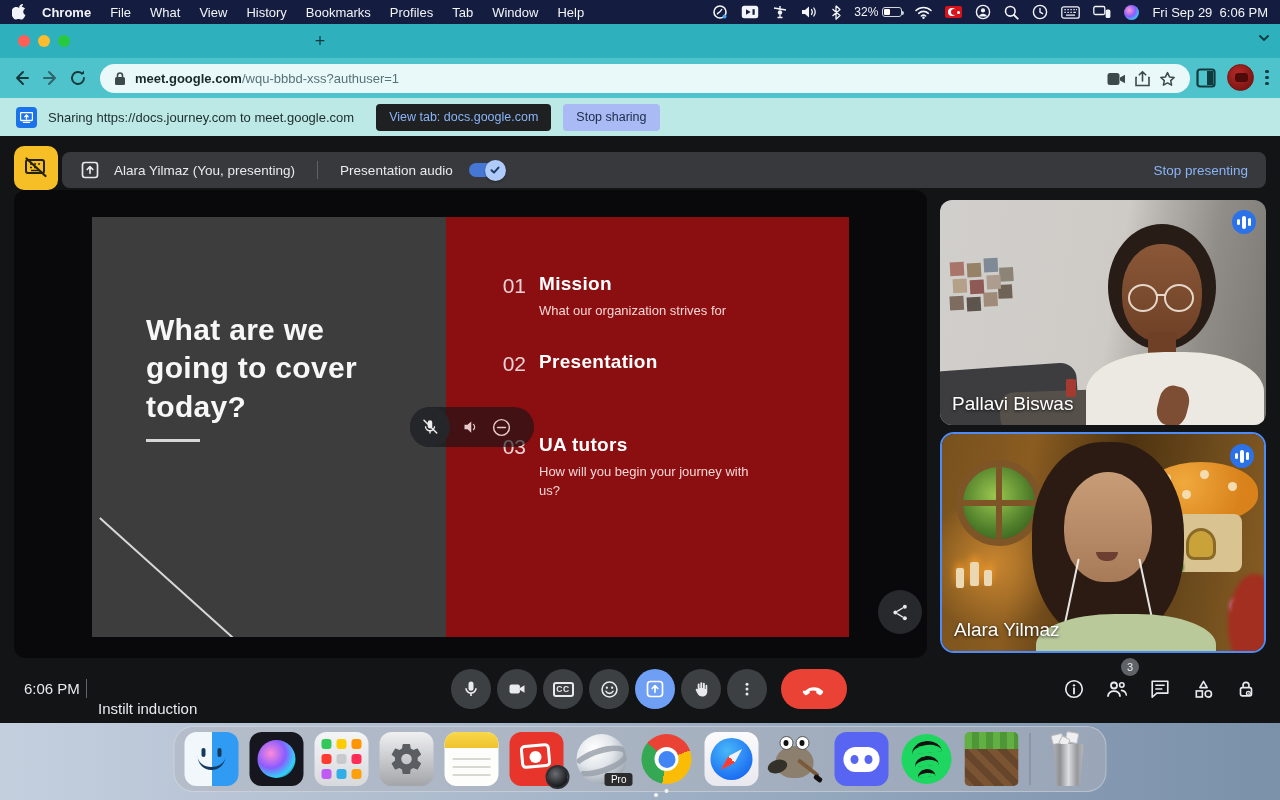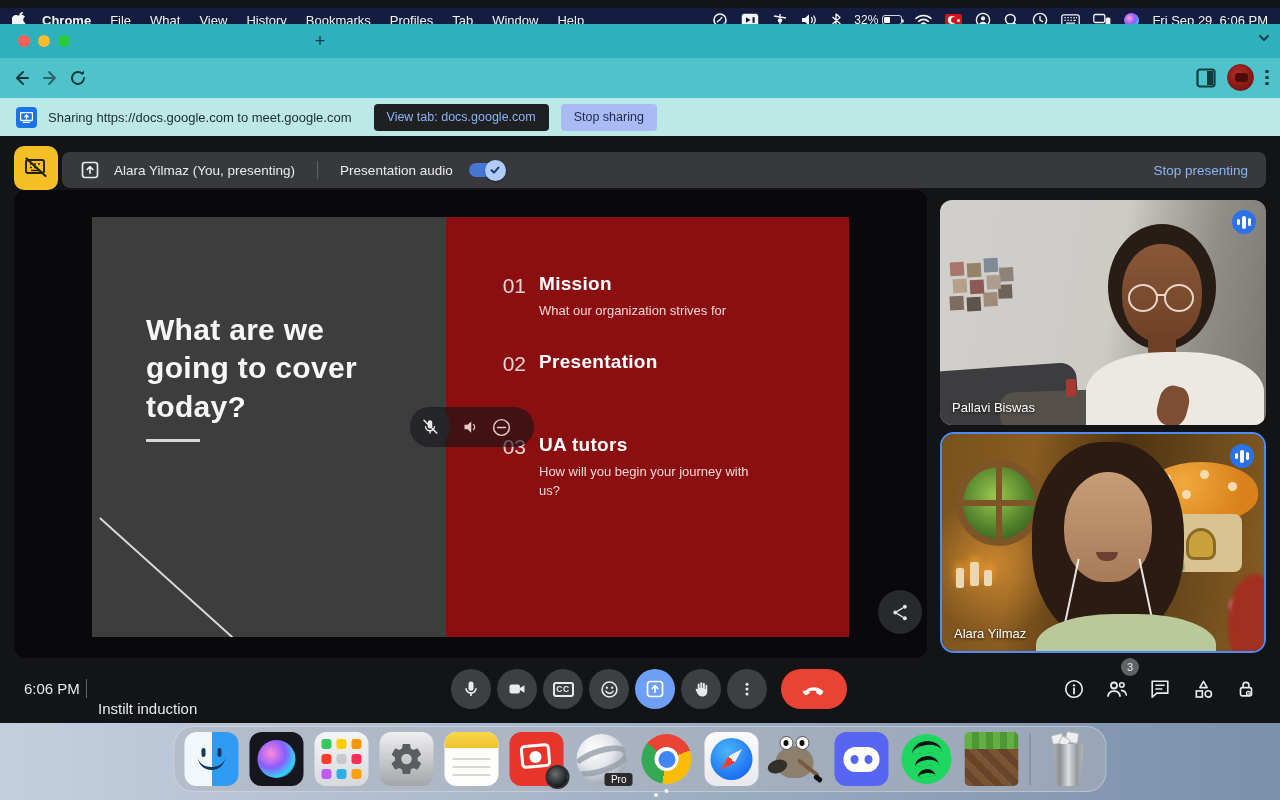--- a/index.html
+++ b/index.html
@@ -2,21 +2,21 @@
 <html><head>
 <meta charset="utf-8">
 <style>
   * { margin:0; padding:0; box-sizing:border-box; }
   html,body { width:1280px; height:800px; background:#000; }
   body { font-family:"Liberation Sans", sans-serif; }
   #screen { position:relative; width:1280px; height:800px; overflow:hidden; background:#131416; }
   svg { display:block; }
 
   
-  #menubar { position:absolute; left:0; top:8px; width:1280px; height:24px; background:#141d3f;
+  #menubar { position:absolute; left:0; top:0; width:1280px; height:24px; background:#141d3f;
     display:flex; align-items:center; color:#f2f4f8; font-size:13px; padding:0 12px; }
   #menubar .mitem { margin-right:19px; cursor:default; }
   #menubar .mitem.bold { font-weight:bold; }
   #mb-right { margin-left:auto; display:flex; align-items:center; gap:13px; }
   #mb-right .sic { display:flex; align-items:center; }
   .battery-wrap { display:flex; align-items:center; gap:4px; }
   .batt-shape { width:20px; height:10px; border:1px solid #cfd4df; border-radius:3px; position:relative; }
   .batt-fill { position:absolute; left:1px; top:1px; width:6px; height:6px; background:#fff; border-radius:1px; }
   .batt-nub { position:absolute; right:-3px; top:2.5px; width:2px; height:4px; background:#cfd4df; border-radius:0 2px 2px 0; }
   .flag { width:17px; height:12px; background:#d8121c; border-radius:2px; position:relative; }
@@ -99,21 +99,21 @@
     background:rgba(20,20,22,.62); display:flex; align-items:center; }
   #ovl-mic { width:40px; height:40px; border-radius:50%; background:rgba(38,39,42,.92); display:flex; align-items:center; justify-content:center; }
   #ovl-pill .oic { margin-left:11px; }
   #stage-share { position:absolute; left:864px; top:400px; width:44px; height:44px; border-radius:50%; background:#28292c;
     display:flex; align-items:center; justify-content:center; }
 
   
   .tile { position:absolute; left:940px; width:326px; border-radius:12px; overflow:hidden; background:#1d1e21; }
   #tile1 { top:200px; height:225px; }
   #tile2 { top:432px; height:221px; border:2.5px solid #4e8bf6; border-radius:14px; }
-  .tile-name { position:absolute; left:12px; bottom:10px; color:#fff; font-size:13px; text-shadow:0 1px 3px rgba(0,0,0,.8); z-index:5; }
+  .tile-name { position:absolute; left:12px; bottom:10px; color:#fff; font-size:19px; text-shadow:0 1px 3px rgba(0,0,0,.8); z-index:5; }
   .audio-dot { position:absolute; right:10px; top:10px; width:24px; height:24px; border-radius:50%; background:#2b72e8;
     display:flex; align-items:center; justify-content:center; gap:2px; z-index:5; }
   .audio-dot i { width:3.5px; background:#fff; border-radius:2px; }
 
   
   #t1-bg { position:absolute; inset:0; background:linear-gradient(100deg,#d1cfcb 0%,#cecbc7 52%,#b4b1ac 62%,#908d88 78%,#7a7772 100%); }
   #t1-collage { position:absolute; left:10px; top:62px; width:14px; height:14px; background:#a9756a; transform:rotate(-3deg);
     box-shadow:17px 2px #958267, 34px -2px #7e8a96, 2px 17px #b5a08a, 19px 19px #8f5a55, 36px 15px #ad9d8e,
                -2px 34px #7d6c5f, 15px 36px #5d544e, 32px 32px #a08b79, 49px 8px #8d8478, 47px 25px #6f6257; }
   #t1-bed { position:absolute; left:-12px; bottom:-10px; width:150px; height:68px; background:#3d3c3e; border-radius:16px; transform:rotate(-4deg); }
@@ -361,20 +361,42 @@
           <path d="M8 3l6 6-6 6M14 9H3" stroke="#2e6468" stroke-width="1.9" fill="none" stroke-linecap="round" stroke-linejoin="round"></path>
         </svg>
     </span>
     <span class="navbtn">
       <svg width="18" height="18" viewBox="0 0 18 18">
           <path d="M15 9a6 6 0 1 1-1.8-4.3" stroke="#16383b" stroke-width="1.9" fill="none" stroke-linecap="round"></path>
           <path d="M15 1.5V5h-3.5z" fill="#16383b"></path>
         </svg>
     </span>
 
+    <div id="omnibox">
+      <svg width="12" height="15" viewBox="0 0 12 15">
+          <rect x="1" y="6" width="10" height="8" rx="1.5" fill="#3c4a4b"></rect>
+          <path d="M3.5 6V4.5a2.5 2.5 0 0 1 5 0V6" stroke="#3c4a4b" stroke-width="1.6" fill="none"></path>
+        </svg>
+      <span style="display:flex">
+          <span id="url-host">meet.google.com</span>
+          <span id="url-path">/wqu-bbbd-xss?authuser=1</span>
+        </span>
+      <span id="omni-spacer"></span>
+      <svg width="19" height="14" viewBox="0 0 19 14">
+          <rect x="0.5" y="1" width="12" height="12" rx="2.5" fill="#3c4a4b"></rect>
+          <path d="M13 5.5 18 2.8v8.4L13 8.5z" fill="#3c4a4b"></path>
+        </svg>
+      <svg width="15" height="17" viewBox="0 0 15 17">
+          <path d="M7.5 1v9M4.3 3.8 7.5 0.7l3.2 3.1" stroke="#3c4a4b" stroke-width="1.6" fill="none" stroke-linecap="round" stroke-linejoin="round" transform="translate(0 1)"></path>
+          <path d="M2 7.5H1v8h13v-8h-1" stroke="#3c4a4b" stroke-width="1.6" fill="none"></path>
+        </svg>
+      <svg width="17" height="16" viewBox="0 0 17 16">
+          <path d="M8.5 1.6l2 4.3 4.7.5-3.5 3.2.9 4.6-4.1-2.3-4.1 2.3.9-4.6L1.8 6.4l4.7-.5z" fill="none" stroke="#3c4a4b" stroke-width="1.5" stroke-linejoin="round"></path>
+        </svg>
+    </div>
 
     <div id="toolbar-right">
       <svg width="20" height="20" viewBox="0 0 20 20">
           <rect x="1.5" y="1.5" width="17" height="17" rx="2.5" fill="none" stroke="#113a3e" stroke-width="2.2"></rect>
           <rect x="11" y="3" width="6" height="14" fill="#113a3e"></rect>
         </svg>
       <span id="profile-avatar">
           <i></i>
         </span>
       <span class="kebab">
@@ -386,21 +408,21 @@
   </div>
 
   <div id="banner">
     <span id="banner-icon">
       <svg width="13" height="11" viewBox="0 0 13 11">
           <rect x="0.5" y="0.5" width="12" height="8" rx="1.2" fill="none" stroke="#fff" stroke-width="1.4"></rect>
           <path d="M6.5 7V3.4M4.8 4.8 6.5 3l1.7 1.8" stroke="#fff" stroke-width="1.3" fill="none" stroke-linecap="round"></path>
           <path d="M3.5 10.4h6" stroke="#fff" stroke-width="1.3" stroke-linecap="round"></path>
         </svg>
     </span>
-    <span id="banner-msg">Sharing https://docs.google.com to meet.google.com</span>
+    <span id="banner-msg">Sharing https://docs.journey.com to meet.google.com</span>
     <span id="view-tab-btn">
         <span>View tab: docs.google.com</span>
       </span>
     <span id="stop-sharing-btn">
         <span>Stop sharing</span>
       </span>
   </div>
 
   <div id="meet">
 

